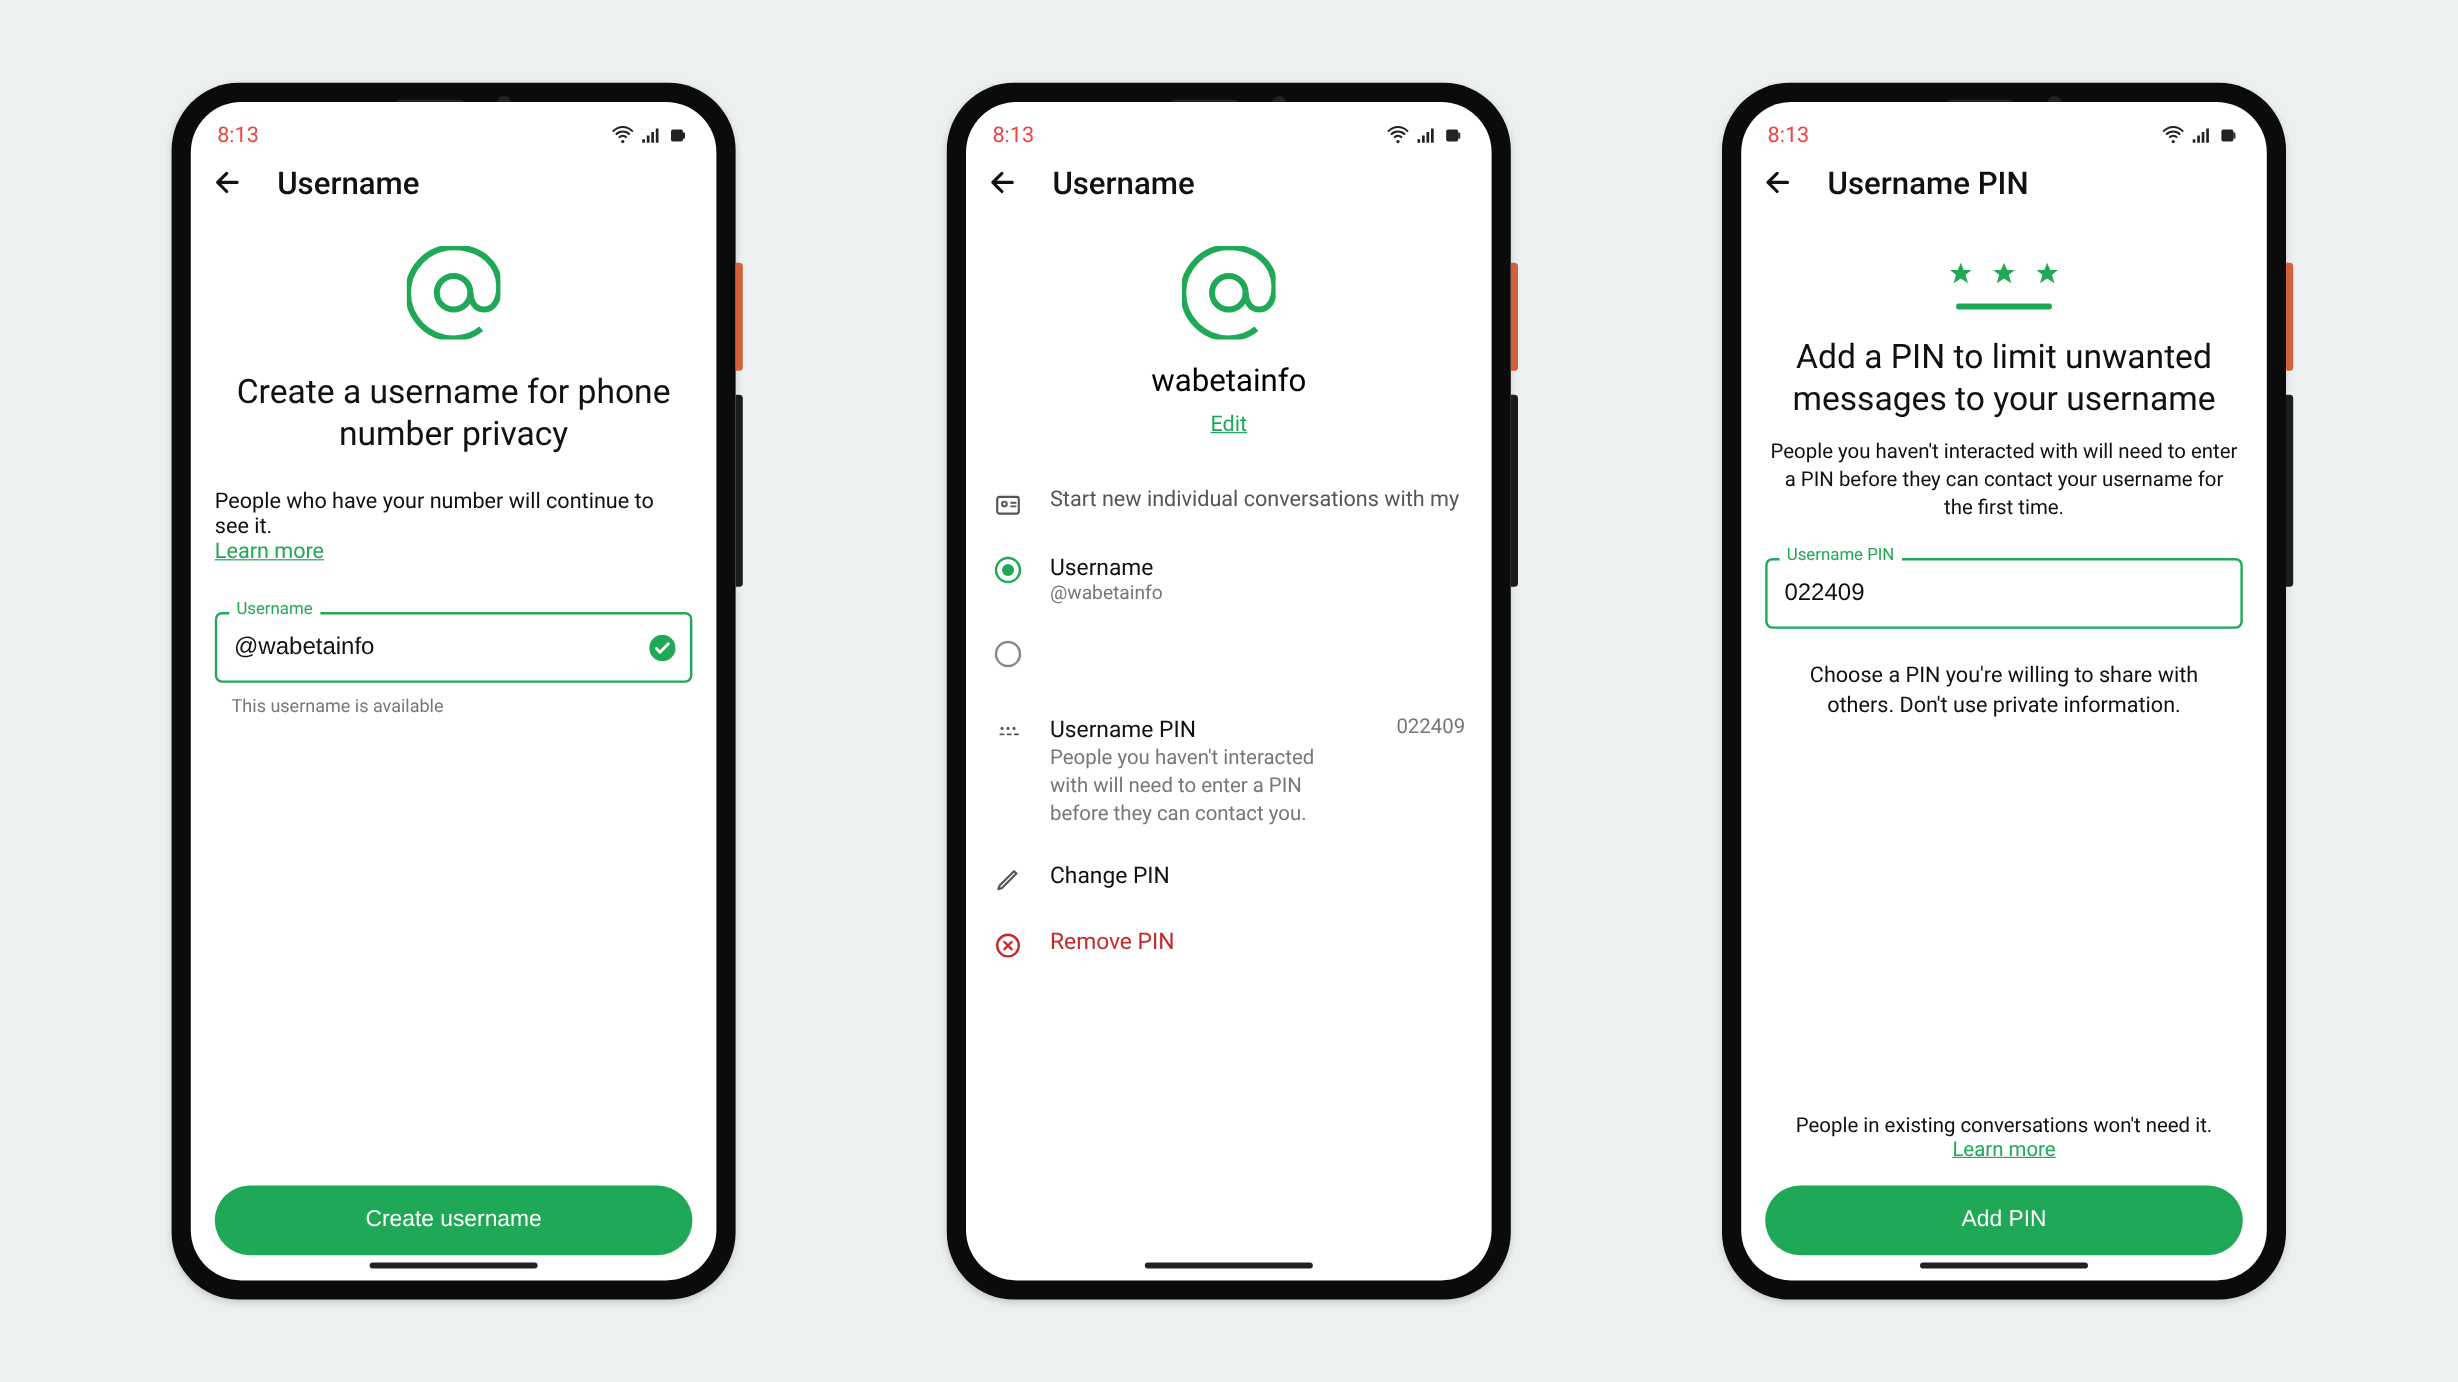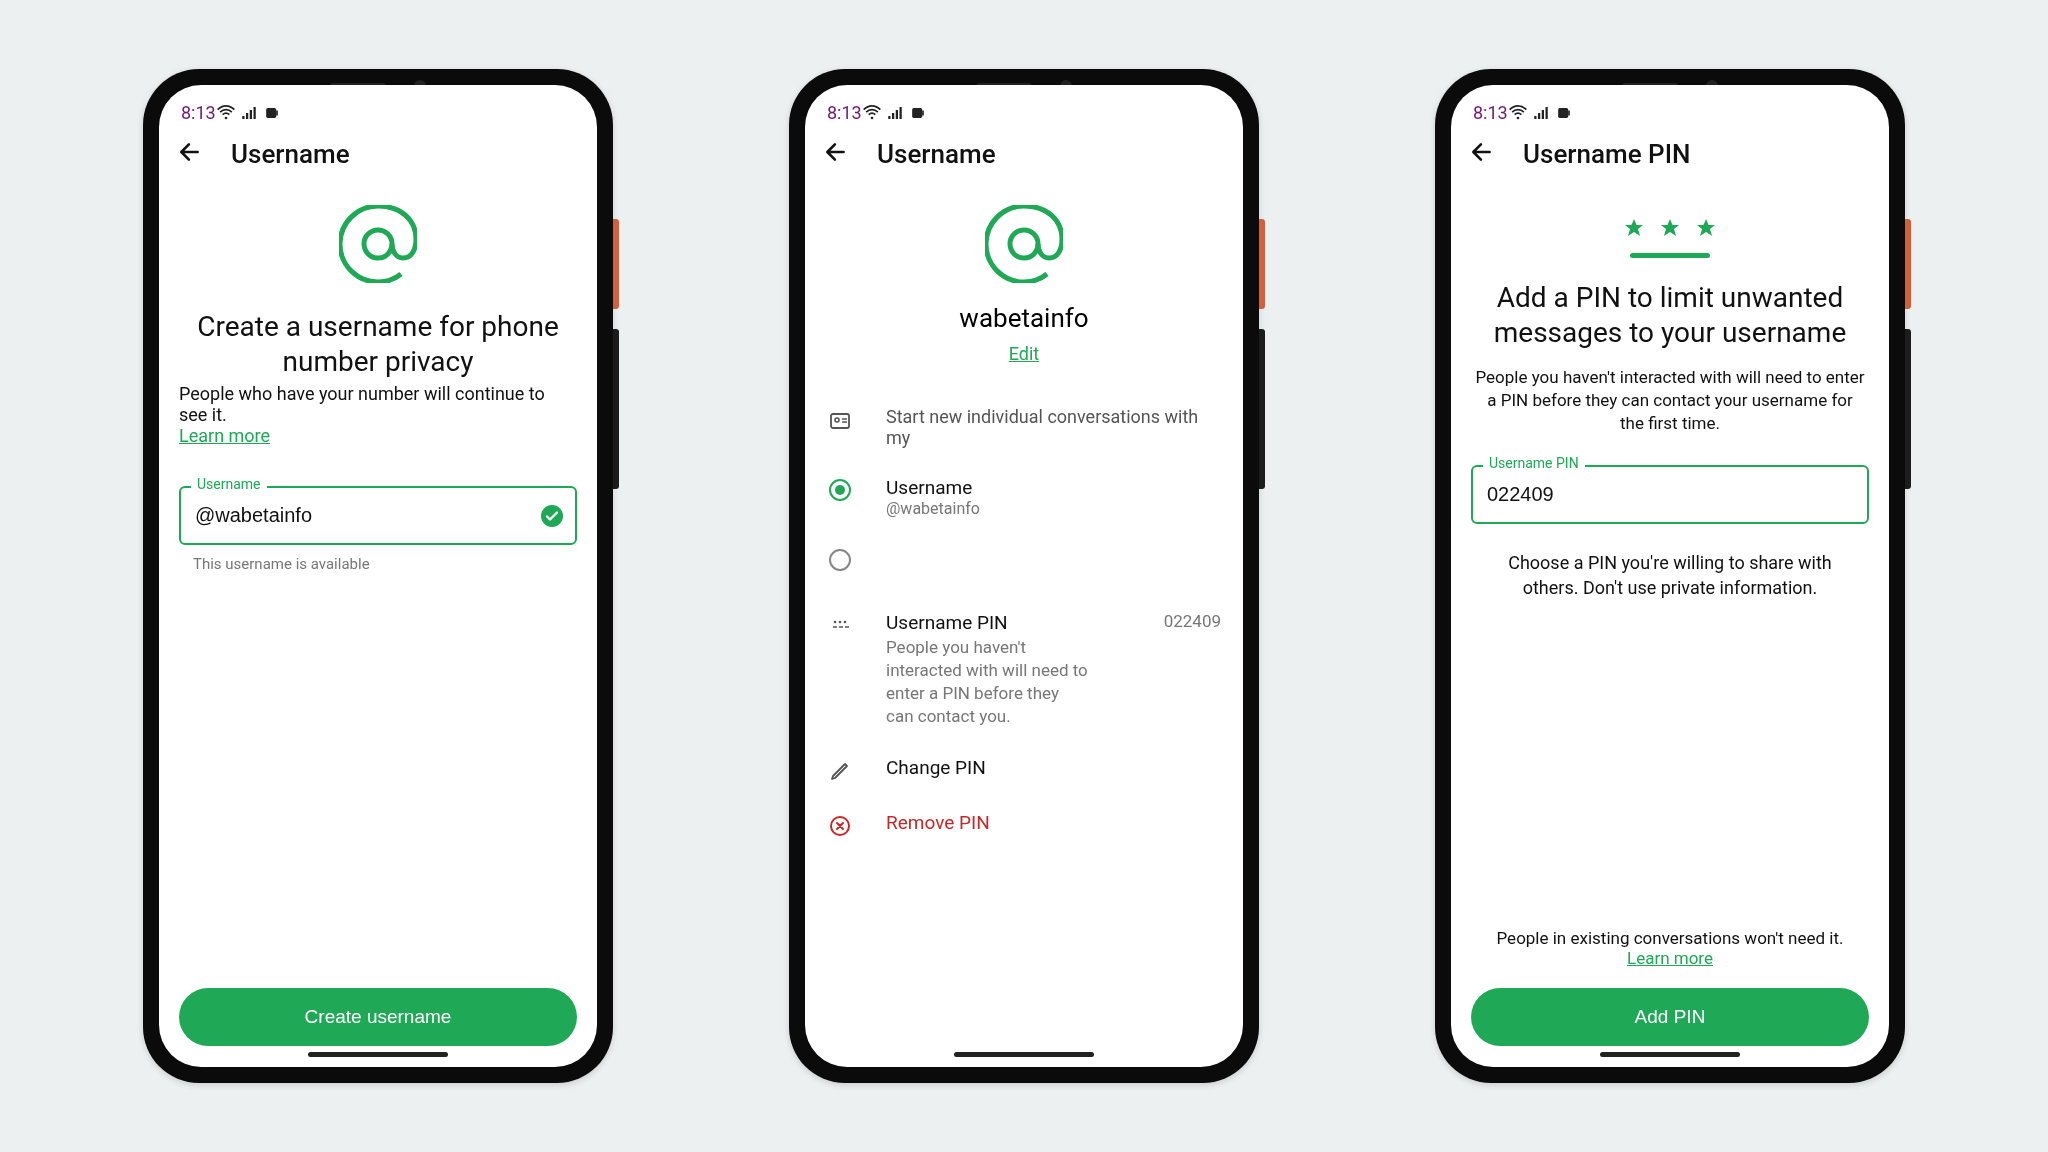--- a/index.html
+++ b/index.html
@@ -52,24 +52,24 @@
     position:absolute;
     top:6px; left:50%; transform:translateX(-50%);
     width:120px; height:22px;
     display:flex; justify-content:center; align-items:center;
     gap:28px;
   }
   .speaker{ width:56px; height:6px; background:#222; border-radius:3px;}
   .cam{ width:12px; height:12px; background:#222; border-radius:50%;}
   .statusbar{
     height:40px;
-    display:flex; justify-content:flex-start; align-items:flex-end;
+    display:flex; justify-content:space-between; align-items:flex-end;
     padding:0 22px 2px;
     font-size:18px;
-    color:#701a75;
+    color:#ef4444;
   }
   .status-icons{ display:flex; align-items:center; gap:4px; }
   .appbar{
     height:58px;
     display:flex; align-items:center;
     gap:28px;
     padding:0 18px;
   }
   .appbar svg{ width:26px; height:26px; }
   .appbar-title{ font-size:26px; font-weight:500; color:#111;}
@@ -123,21 +123,21 @@
   }
   .nav-handle{
     width:140px; height:5px; background:#222;
     border-radius:3px; margin:6px auto 10px;
   }
 
   
   .profile-name{ font-size:26px; margin-top:16px;}
   .edit{ color:#1fa855; font-size:18px; margin-top:10px; display:inline-block;}
   .list{ padding-top:28px;}
-  .row{ display:flex; align-items:flex-start; gap:33px; padding:14px 2px;}
+  .row{ display:flex; align-items:flex-start; gap:22px; padding:14px 2px;}
   .row-icon{ width:26px; flex:none; display:flex; justify-content:center; padding-top:3px;}
   .row-body{ flex:1;}
   .row-title{ font-size:19px; color:#111;}
   .row-sub{ font-size:16px; color:#777;}
   .row-sub.blurred{ filter:blur(4px); color:#888;}
   .row-right{ font-size:17px; color:#777;}
   .radio{
     width:22px; height:22px; border-radius:50%;
     border:2px solid #888; position:relative;
   }
@@ -234,21 +234,21 @@
           </svg></span>
       <span class="appbar-title">Username</span>
     </div>
     <div class="content">
       <div class="hero">
         <svg class="at-icon" viewBox="0 0 78 78">
             <use href="#i-at"></use>
           </svg>
         <div class="heading">Create a username for phone number privacy</div>
       </div>
-      <div style="margin-top:4px">
+      <div style="margin-top:28px">
         <span class="sub">People who have your number will continue to see it.</span><br>
         <a class="link" href="#">Learn more</a>
       </div>
       <div class="field-wrap">
         <span class="field-label">Username</span>
         <input class="field" type="text" value="@wabetainfo" style="">
         <span class="check-icon"><svg viewBox="0 0 22 22">
               <use href="#i-check"></use>
             </svg></span>
       </div>

